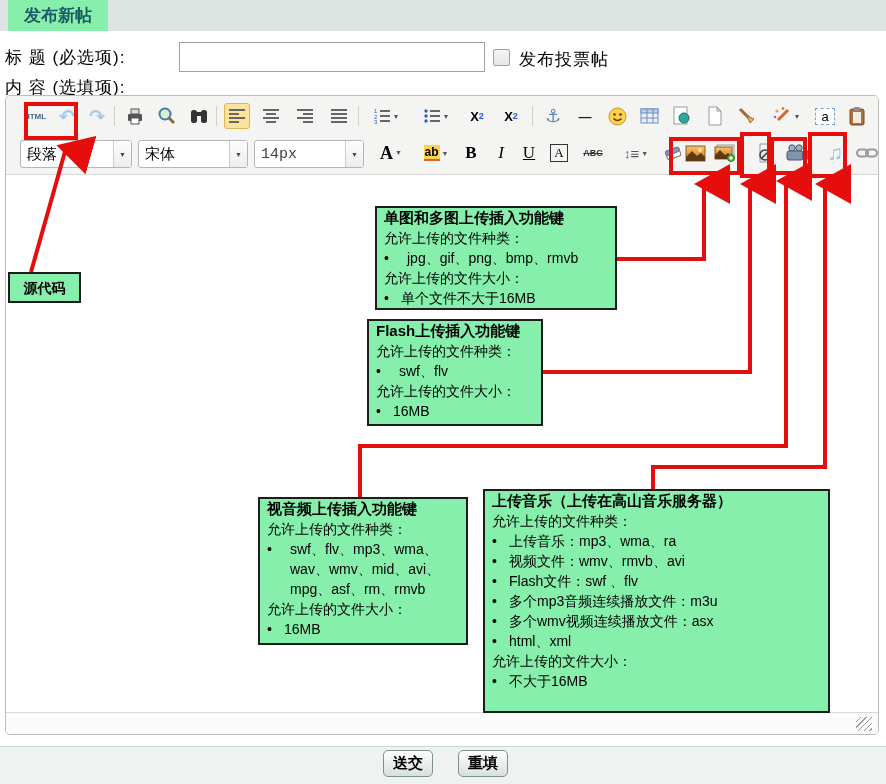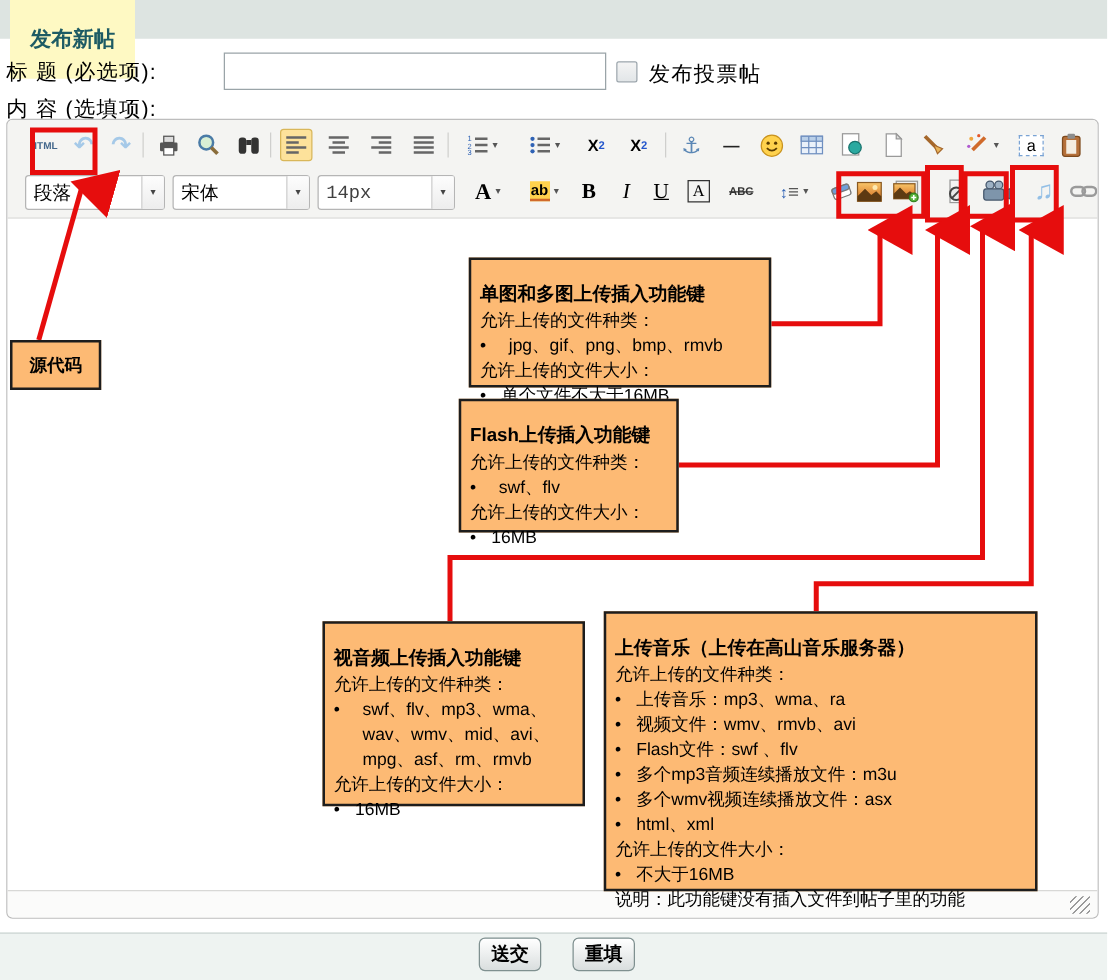--- a/index.html
+++ b/index.html
@@ -1,20 +1,20 @@
 <!DOCTYPE html>
 <html><head>
 <meta charset="utf-8">
 <style>
   html,body{margin:0;padding:0;background:#fff;}
   .screen{position:relative;width:886px;height:784px;background:#fff;overflow:hidden;
           font-family:"Liberation Sans","DejaVu Sans",sans-serif;color:#000;}
   
   .header-bar{position:absolute;left:0;top:2;width:886px;height:31px;background:#dde4e1;}
-  .header-tab{position:absolute;left:8px;top:0;height:31px;padding:16px 16px;background:#fef9c3;
+  .header-tab{position:absolute;left:8px;top:0;height:31px;padding:0 16px;background:#86efac;
               display:flex;align-items:center;font-weight:bold;font-size:17px;color:#1d5b64;}
   
   .flabel{position:absolute;font-size:17px;letter-spacing:1px;}
   .title-input{position:absolute;left:179px;top:42px;width:306px;height:30px;border:1px solid #9aa4a8;
                background:#fff;font-size:15px;padding:0 4px;box-sizing:border-box;}
   .checkbox{position:absolute;left:493px;top:49px;width:15px;height:15px;background:linear-gradient(#f4f4f4,#e2e6e8);
             border:1px solid #9aa4ab;border-radius:2px;}
   
   .editor{position:absolute;left:5px;top:95px;width:874px;height:640px;border:1px solid #bdbdbd;
           border-radius:5px;background:#fff;box-sizing:border-box;overflow:hidden;}
@@ -32,21 +32,21 @@
   .sel .sv{flex:1;padding:0 6px;font-size:15px;}
   .sel .sc{width:17px;height:100%;border-left:1px solid #ccc;display:flex;align-items:center;justify-content:center;
            font-size:7px;color:#444;background:linear-gradient(#fdfdfd,#ededed);}
   .sizeblue{color:#404040;font-family:"Liberation Mono","DejaVu Sans Mono",monospace;font-size:13px;}
   .glyph-blue{color:#a5c9e8;font-size:19px;font-weight:bold;}
   .content-area{position:absolute;left:0;top:79px;width:872px;height:537px;background:#fff;}
   .statusbar{position:absolute;left:0;top:616px;width:872px;height:22px;border-top:1px solid #d8d8d6;background:#fbfbfa;}
   .resize-handle{position:absolute;right:6px;top:4px;width:16px;height:14px;
      background:repeating-linear-gradient(135deg,transparent 0 3px,#9a9a9a 3px 4px);}
   
-  .note{position:absolute;background:#fdba74;border:2px solid #1d1d1d;padding:18px 7px;font-size:14px;
+  .note{position:absolute;background:#86efac;border:2px solid #1d1d1d;padding:0 7px;font-size:14px;
         line-height:20px;z-index:12;box-sizing:border-box;}
   .note .t{font-weight:bold;font-size:15px;}
   .bl{display:flex;}
   .bl .bu{width:17px;flex:none;}
   .overlay{position:absolute;left:0;top:0;z-index:11;pointer-events:none;}
   
   .footer-panel{position:absolute;left:0;top:746px;width:886px;height:38px;background:#eef3f1;border-top:1px solid #ccd5d2;}
   .fbtn{position:absolute;top:750px;height:27px;padding:0 9px;background:linear-gradient(#ffffff,#d9dede);
         border:1px solid #7f9090;border-radius:5px;font-weight:bold;font-size:15px;
         font-family:"Liberation Sans","DejaVu Sans",sans-serif;z-index:13;}
@@ -425,21 +425,20 @@
       </div>
     <div class="bl">
         <span class="bu">•</span>
         <span>html、xml</span>
       </div>
     <div>允许上传的文件大小：</div>
     <div class="bl">
         <span class="bu">•</span>
         <span>不大于16MB</span>
       </div>
-    <div>说明：此功能键没有插入文件到帖子里的功能</div>
   </div>
 
   <svg class="overlay" width="886" height="784">
     <defs>
       <marker id="ah" markerWidth="9" markerHeight="10" refX="4.5" refY="2" orient="auto-start-reverse">
         <path d="M0,10 L9,10 L4.5,0 z" fill="#e60d0d" transform="rotate(90 4.5 5)"></path>
       </marker>
       <marker id="ah2" markerWidth="10" markerHeight="9" refX="5" refY="2.5" orient="auto">
         <path d="M0,9 L10,9 L5,0 z" fill="#e60d0d"></path>
       </marker>

